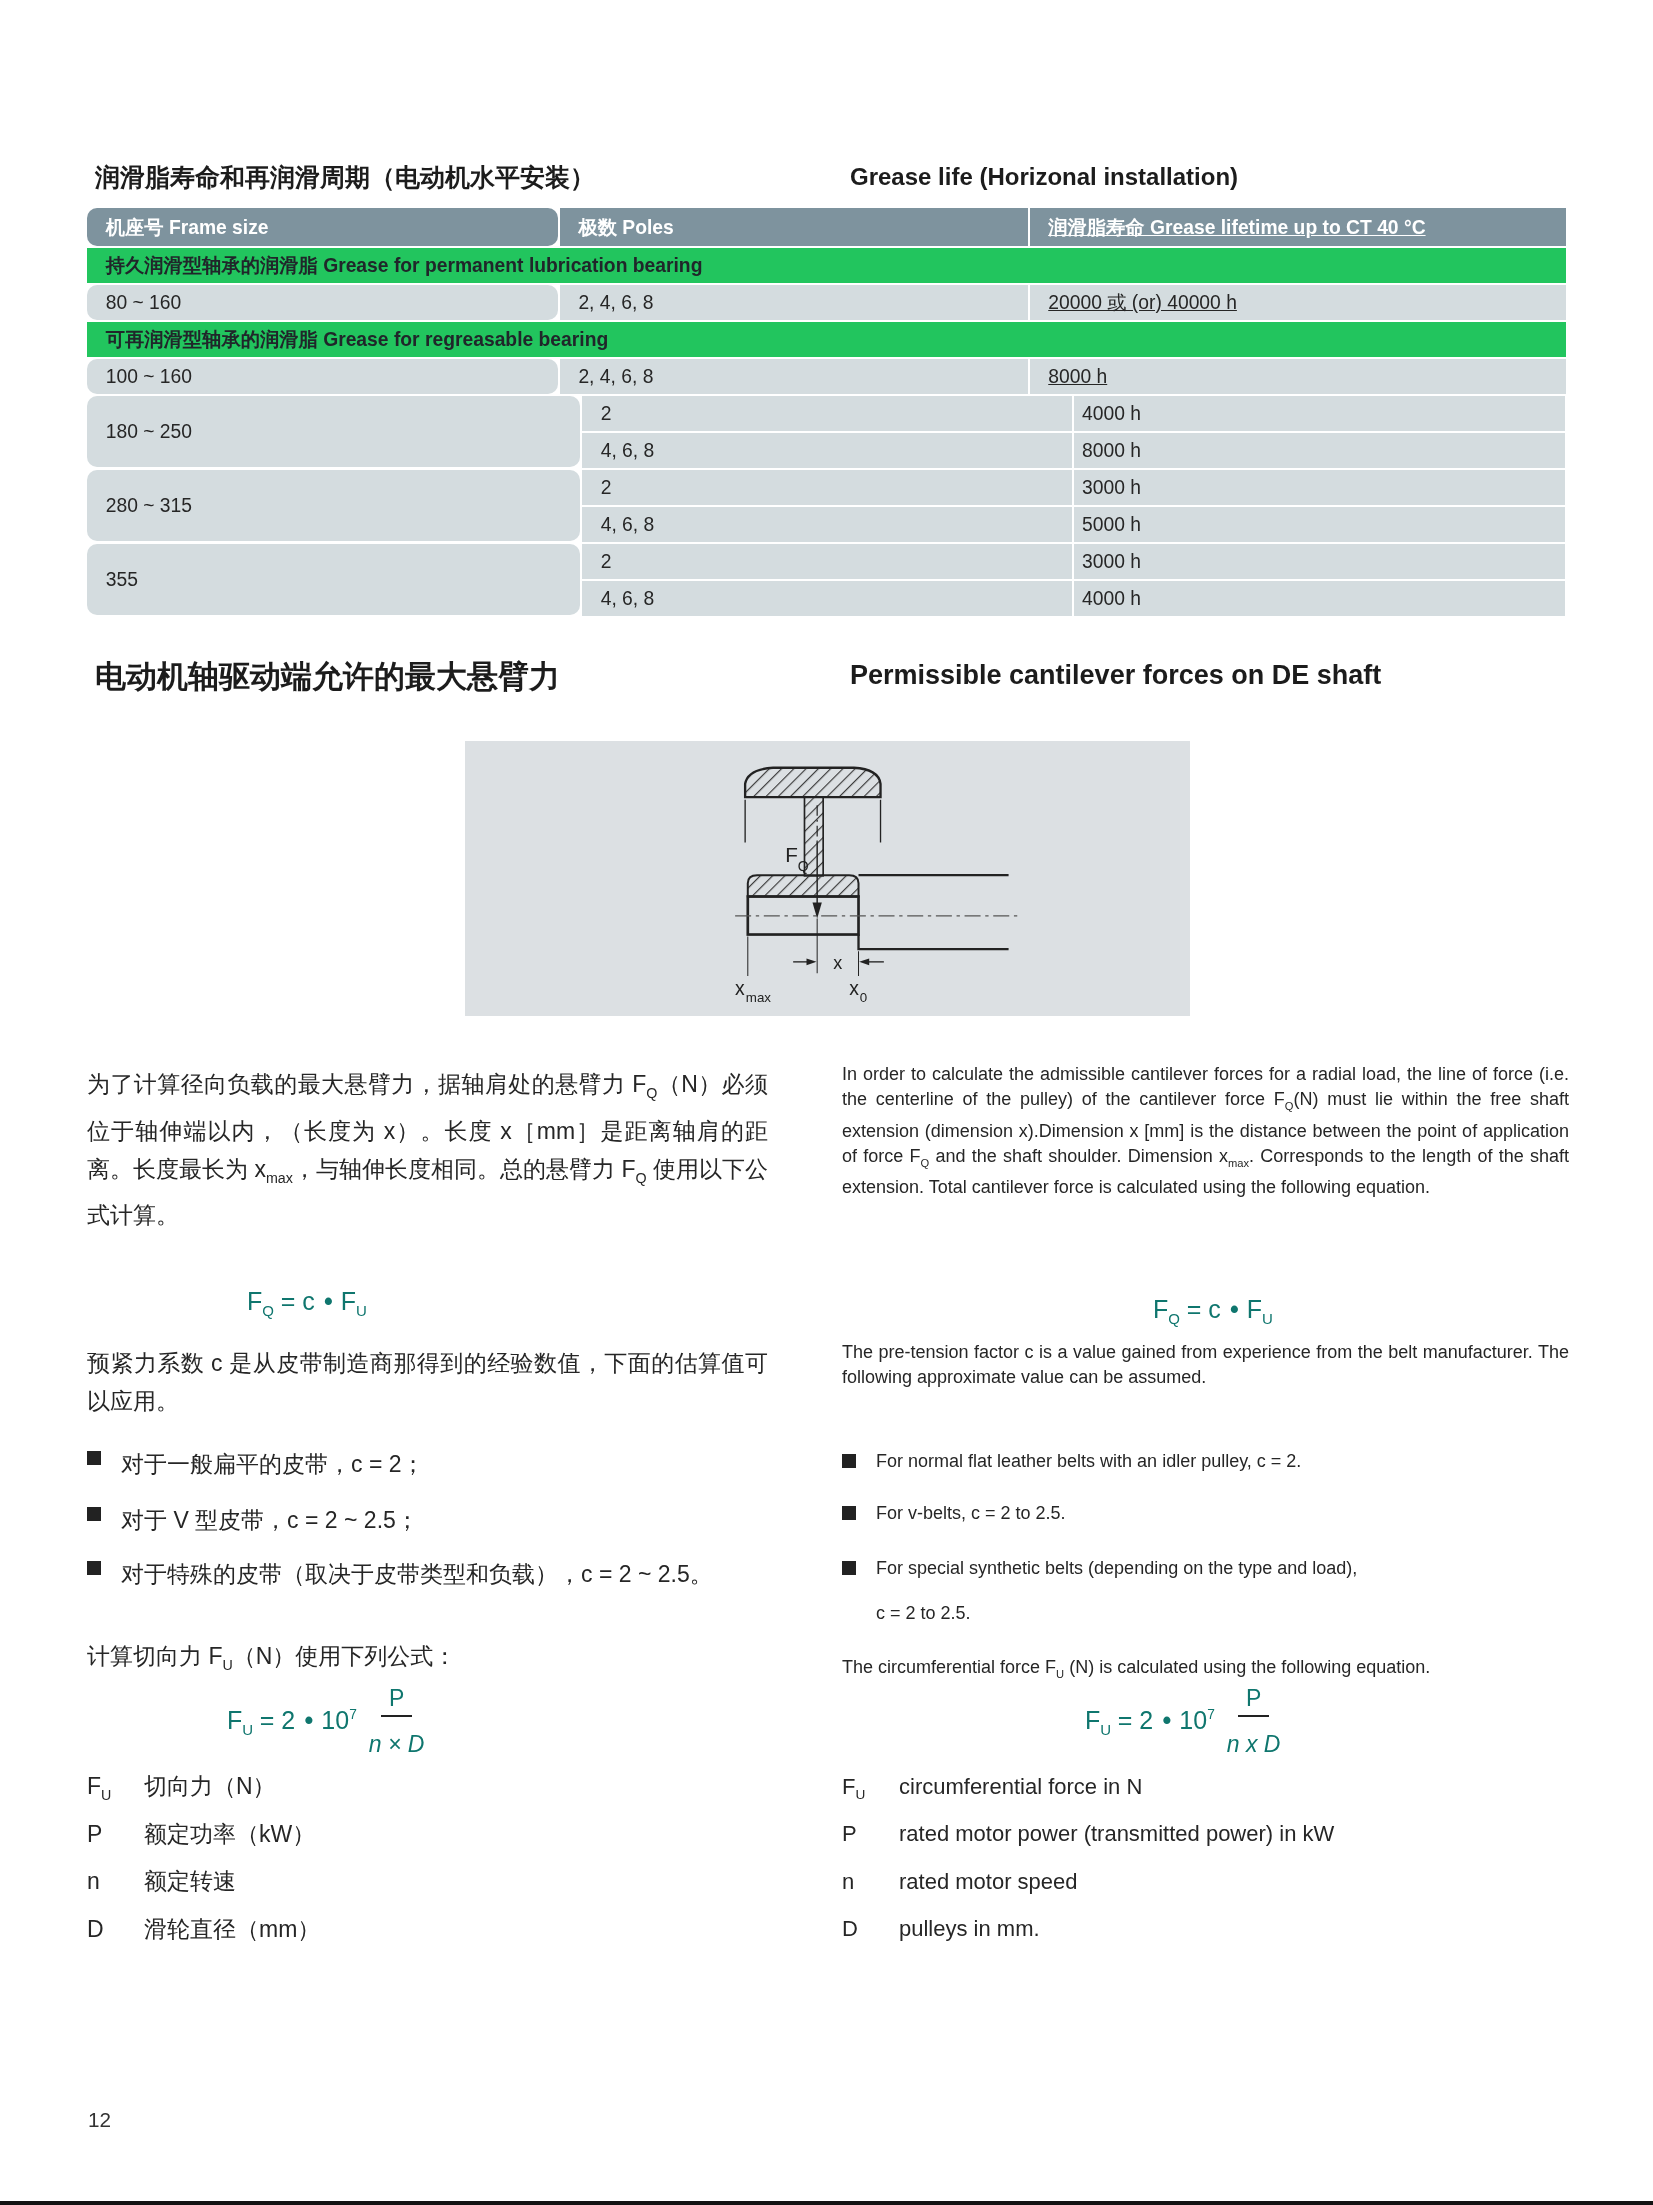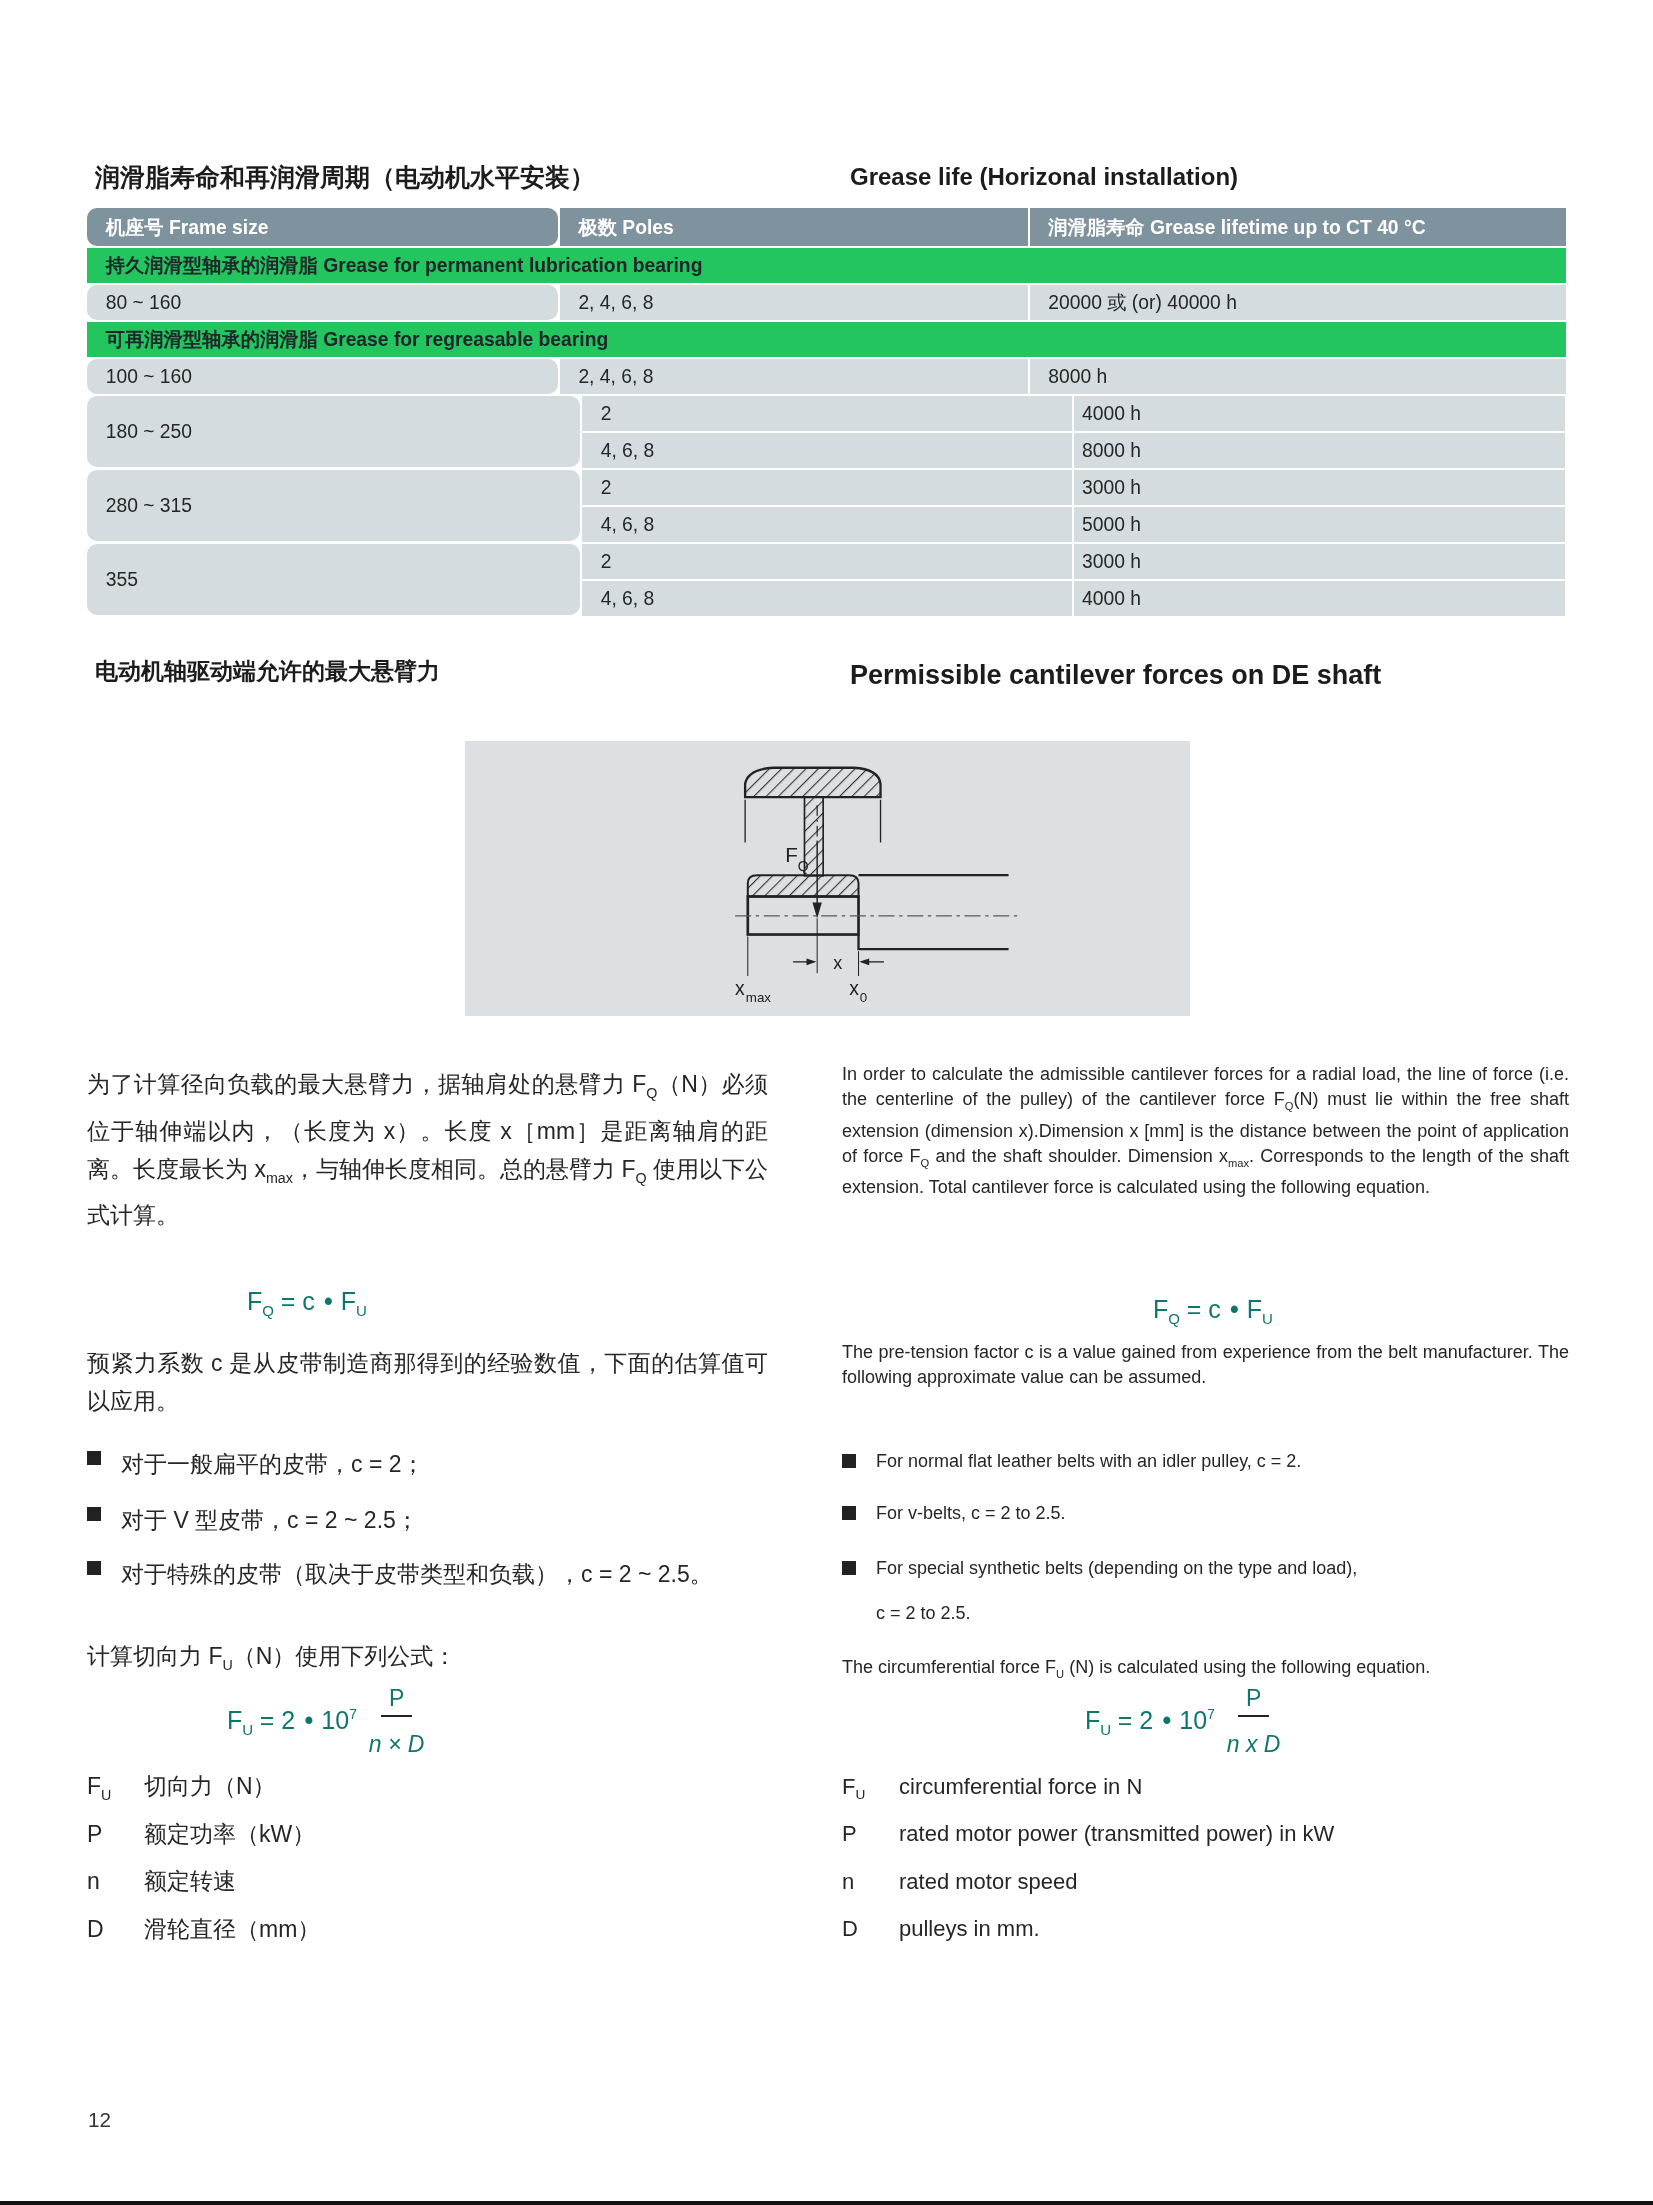--- a/index.html
+++ b/index.html
@@ -2,29 +2,29 @@
 <html style="font-size:10.7px"><head>
 <meta charset="utf-8">
 <style>
   html,body{margin:0;padding:0;background:#ffffff;}
   .page{position:relative;width:1654px;height:2205px;background:#ffffff;overflow:hidden;
         font-family:"Liberation Sans","DejaVu Sans",sans-serif;color:#262626;}
   
   .h{position:absolute;margin:8px;font-weight:700;color:#1c1c1c;}
   .h-top-cn{font-size:25px;}
   .h-top-en{font-size:24px;}
-  .h-sec-cn{font-size:23px;}
+  .h-sec-cn{font-size:31px;}
   .h-sec-en{font-size:27px;}
   
   .tbl{position:absolute;left:87px;top:208px;width:1479px;font-size:19.3px;color:#262626;}
   .tr{display:flex;margin-bottom:2px;}
   .cell{background:#d4dcdf;display:flex;align-items:center;padding-left:18.7px;box-sizing:border-box;height:35px;}
   .c1{width:493px;border-radius:10px;}
   .c2{width:490px;margin-left:2px;}
-  .c3{width:562px;margin-left:2px;}
+  .c3{width:562px;margin-left:2px;text-decoration:underline;}
   .hd{background:#7e939e;color:#ffffff;font-weight:700;height:38px;}
   .bandcell{background:#22c55e;font-weight:700;height:35px;display:flex;align-items:center;
             padding-left:18.7px;box-sizing:border-box;width:100%;color:#20262a;}
   .tall{height:71px;}
   .gcol{display:flex;flex-direction:column;margin-left:2px;flex:1;}
   .grow{display:flex;}
   .gap{margin-top:2px;}
   .c2f{width:490px;}
   .c3f{width:491px;margin-left:2px;padding-left:8px;}
   

